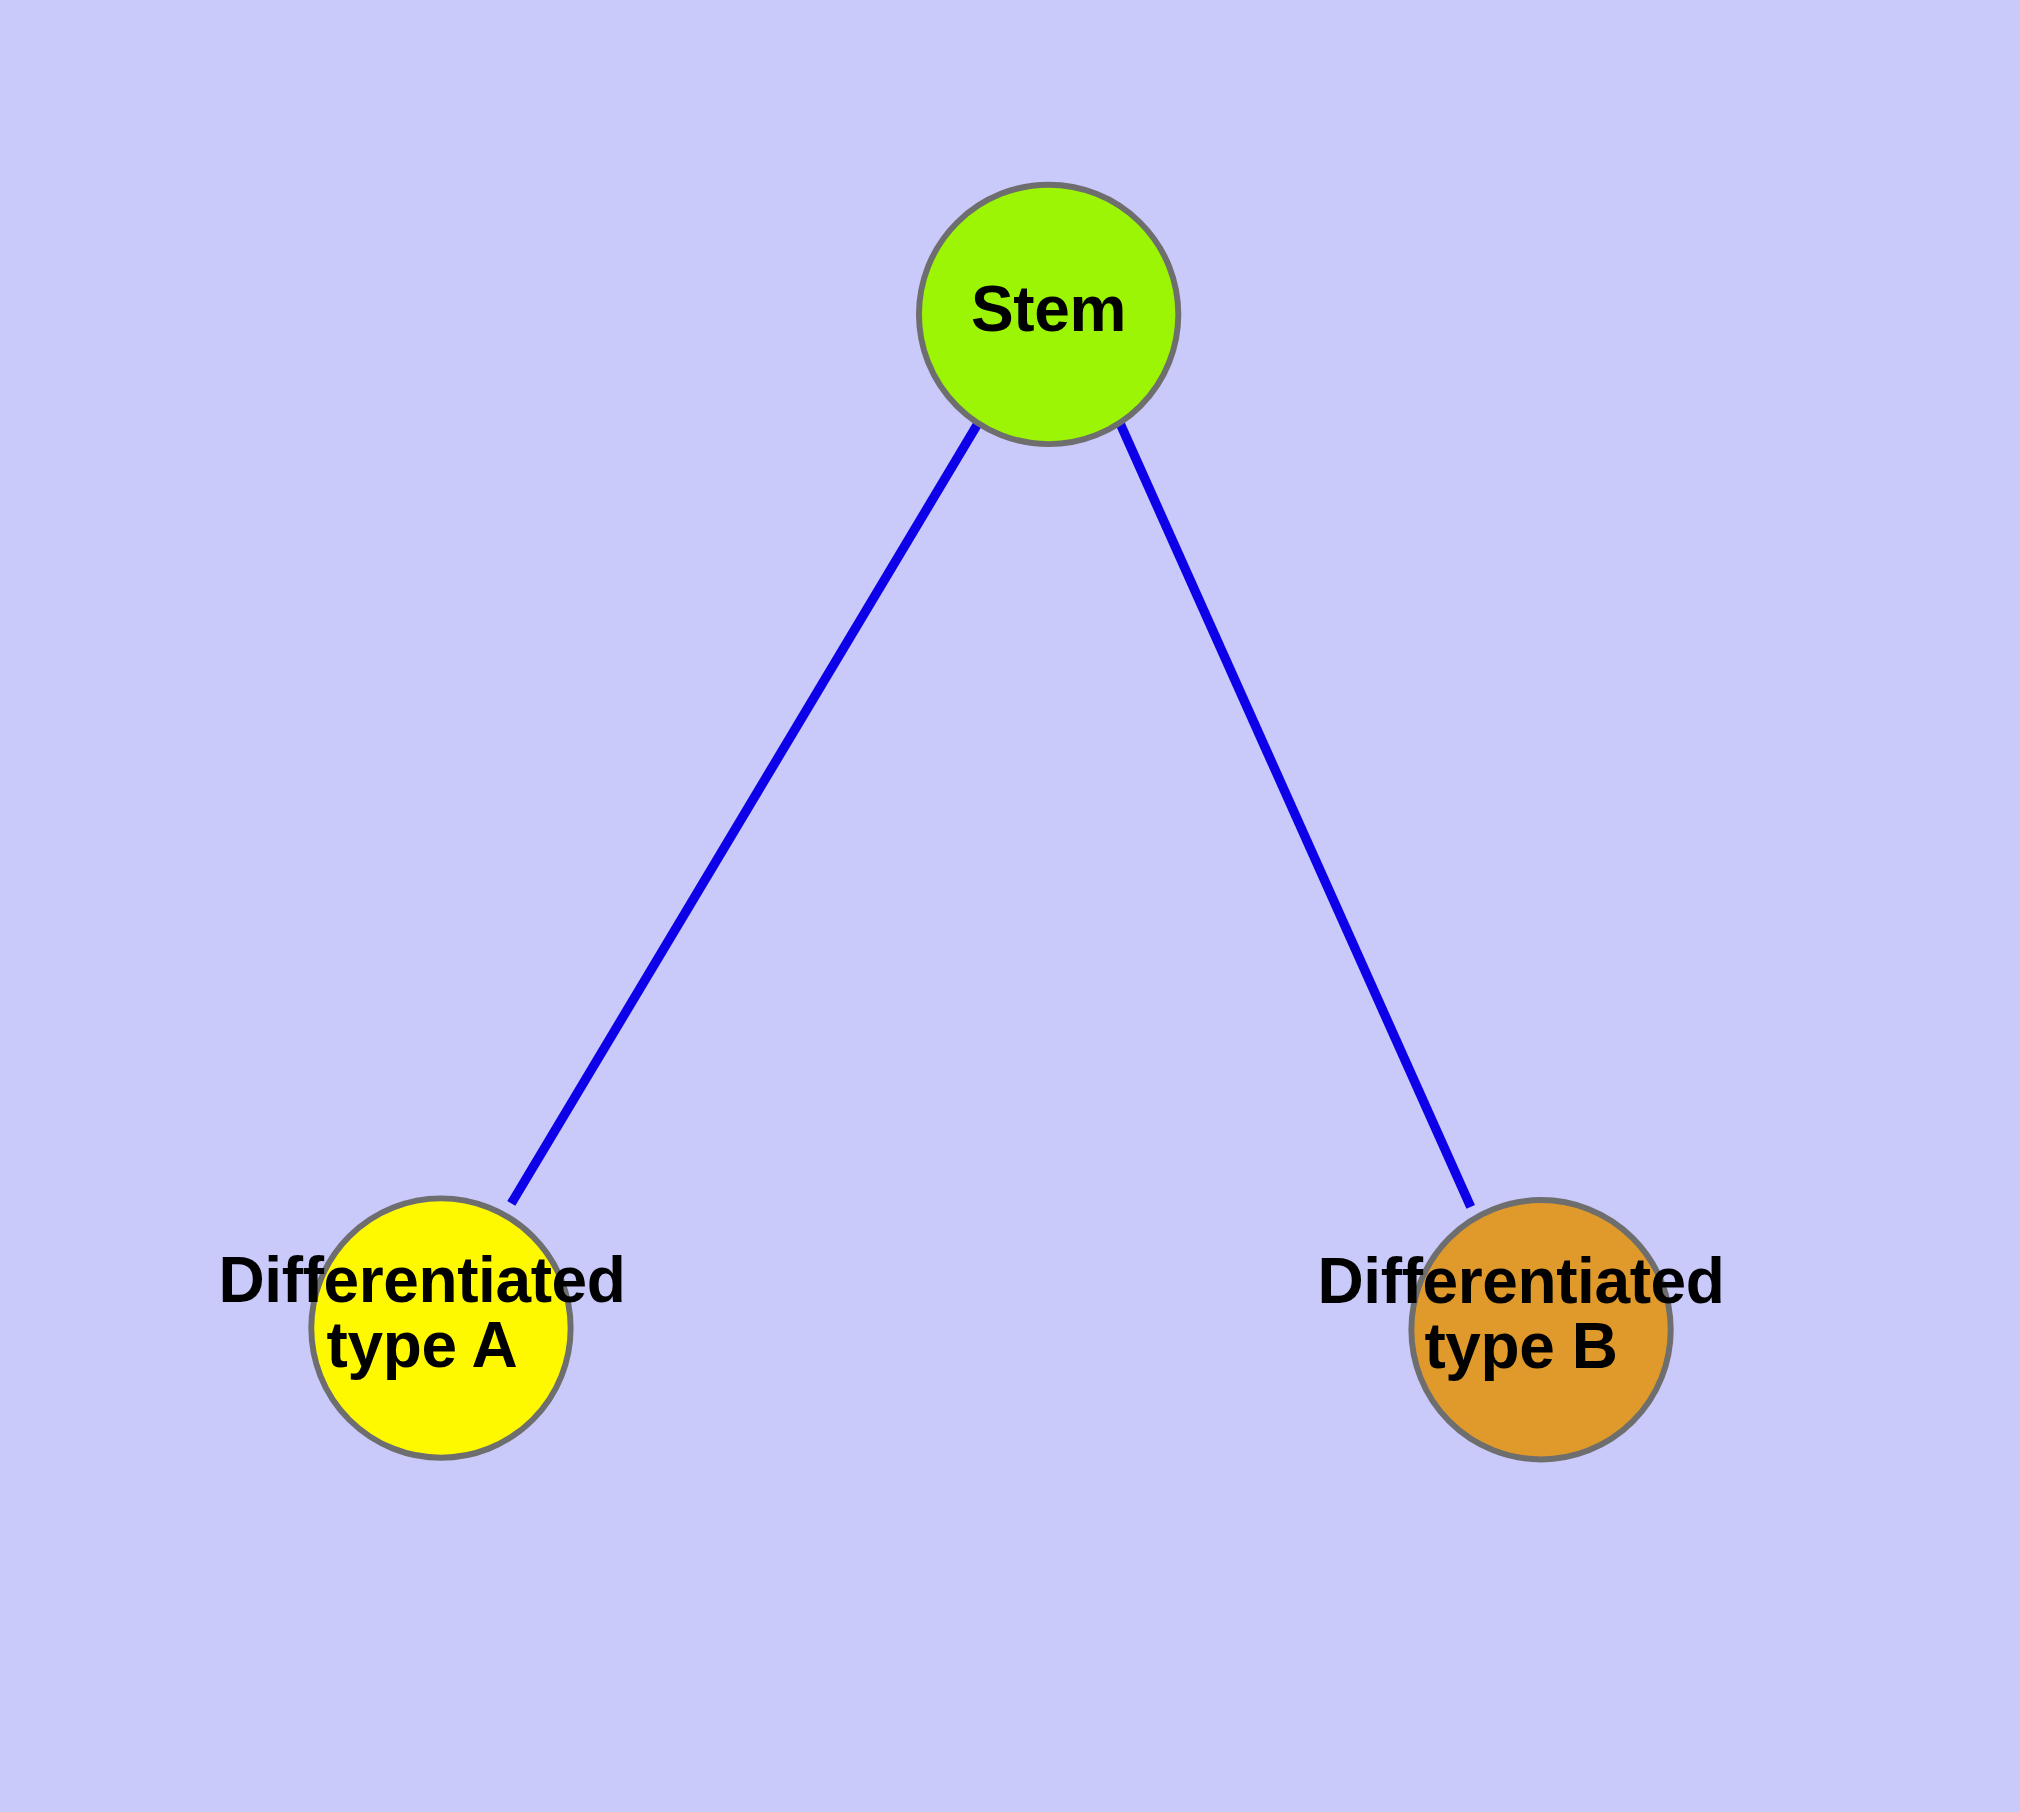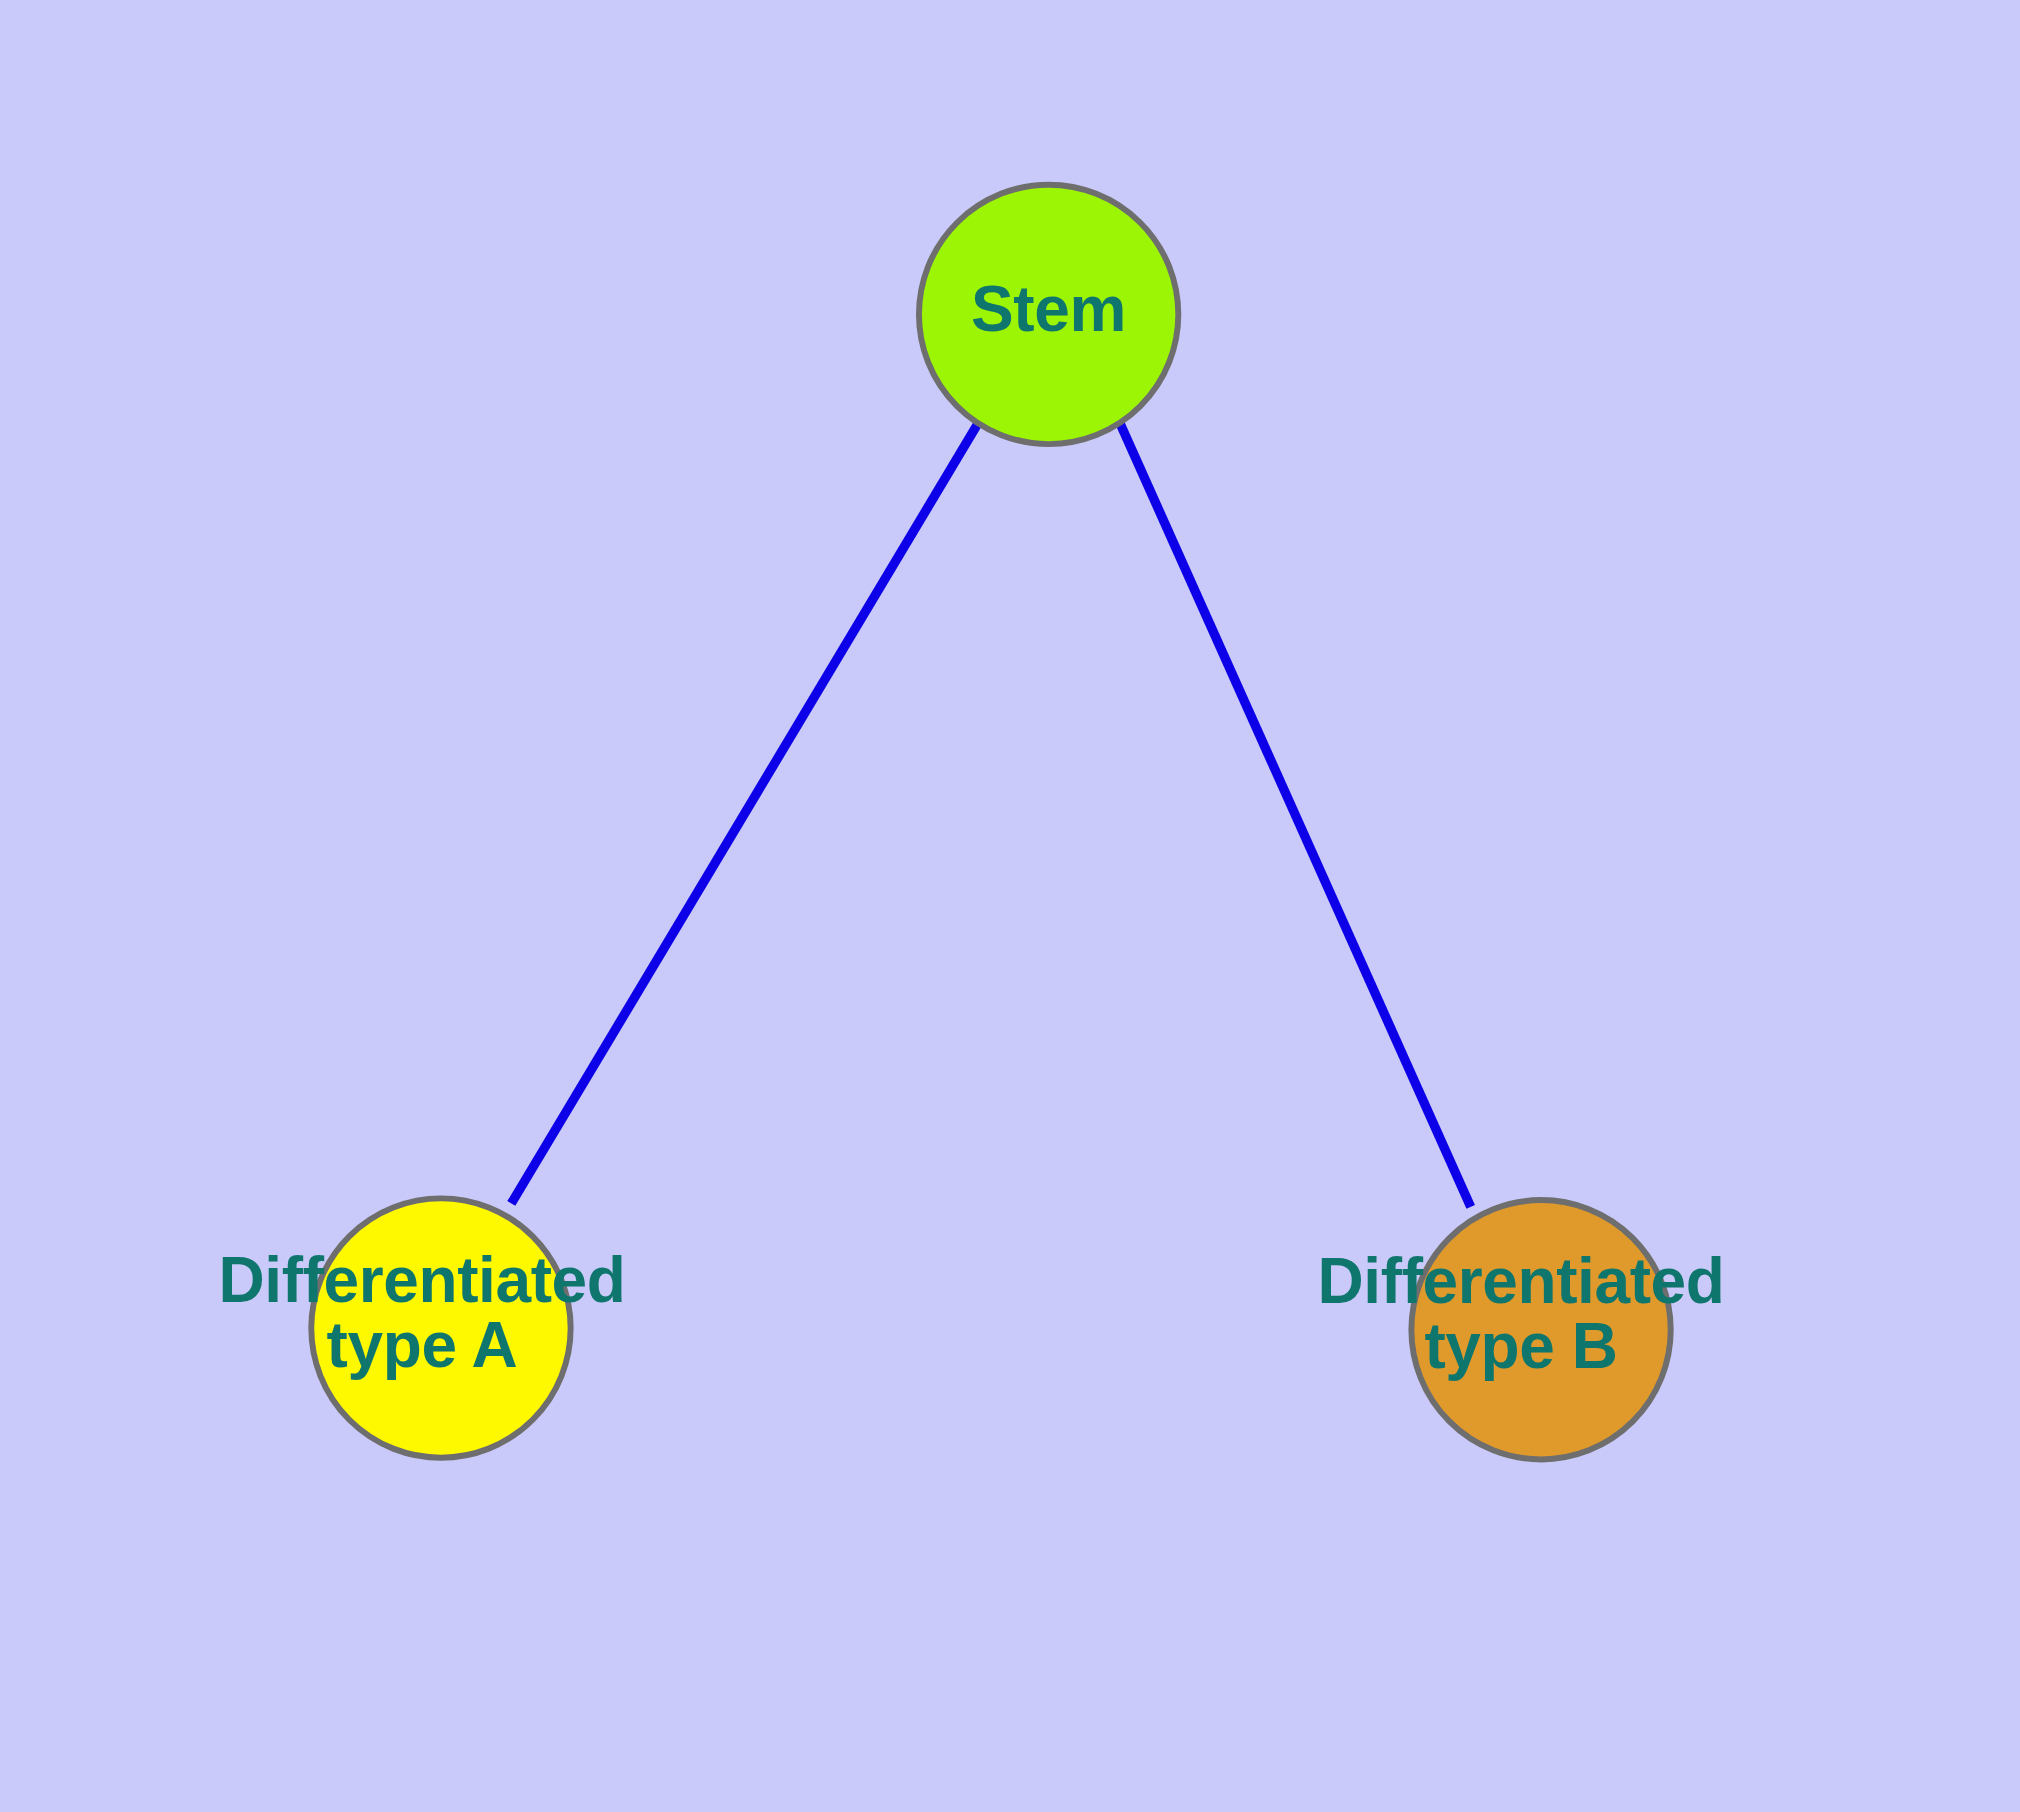--- a/index.html
+++ b/index.html
@@ -21,21 +21,21 @@
     height: 1812px;
   }
   #graph-svg {
     position: absolute;
     left: 0; top: 0;
     width: 2021px;
     height: 1812px;
   }
   .node-label {
     position: absolute;
-    color: #0f766e;
+    color: #000000;
     font-weight: bold;
     font-size: 64px;
     line-height: 1.02;
     text-align: center;
     white-space: pre;
     letter-spacing: -0.4px;
     user-select: none;
   }
   #label-stem {
     left: 794px;

